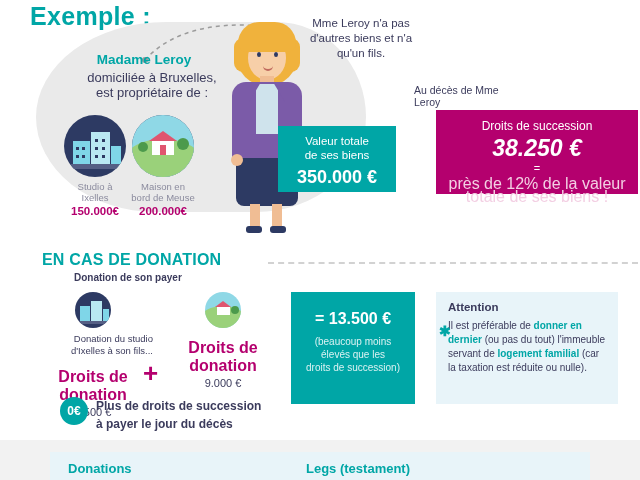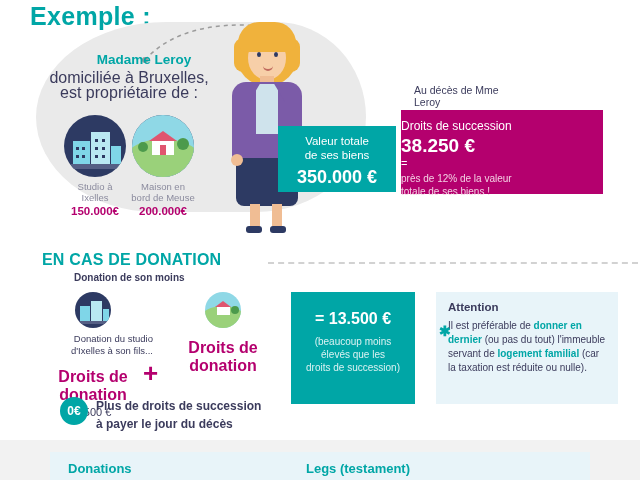--- a/index.html
+++ b/index.html
@@ -48,24 +48,24 @@
     top: 52px;
     width: 160px;
     font-size: 13.5px;
     font-weight: bold;
     color: #00a6a6;
     text-align: center;
     line-height: 16px;
   }
   .lady-sub {
     position: absolute;
-    left: 41px;
+    left: 64px;
     top: 70px;
     width: 176px;
-    font-size: 16px;
+    font-size: 13px;
     color: #3b3b5c;
     text-align: center;
     line-height: 15px;
   }
 
   
   .prop {
     position: absolute;
     width: 76px;
     text-align: center;
@@ -178,33 +178,34 @@
   }
   .succ-sub {
     position: absolute;
     left: 414px;
     top: 84px;
     font-size: 10.5px;
     color: #3b3b5c;
   }
   .succ-box {
     position: absolute;
-    left: 401px;
+    left: 436px;
     top: 110px;
     width: 202px;
     height: 84px;
     background: #b4006e;
     color: #fff;
+    text-align: center;
     box-sizing: border-box;
     padding-top: 9px;
   }
   .succ-box .l1 { font-size: 12px; }
-  .succ-box .l2 { font-size: 19px; font-weight: bold; margin-top: 2px; }
+  .succ-box .l2 { font-size: 23px; font-weight: bold; margin-top: 2px; font-style: italic; }
   .succ-box .eq { font-size: 11px; margin-top: 0px; }
-  .succ-box .l3 { font-size: 10px; line-height: 13px; margin-top: 3px; color:#f3cfe3; }
+  .succ-box .l3 { font-size: 16px; line-height: 13px; margin-top: 3px; color:#f3cfe3; }
 
   
   .hdash {
     position: absolute;
     left: 268px;
     top: 262px;
     width: 370px;
     border-top: 2px dashed #d2d2d2;
   }
 
@@ -420,40 +421,41 @@
     <div class="collar-r"></div>
     <div class="skirt"></div>
     <div class="hand-l"></div>
     <div class="hand-r"></div>
     <div class="leg-l"></div>
     <div class="leg-r"></div>
     <div class="shoe-l"></div>
     <div class="shoe-r"></div>
   </div>
 
+  <div class="speech">Mme Leroy n'a pas d'autres biens et n'a qu'un fils.</div>
 
   <div class="valeur">
     <div class="lbl" style="white-space:pre-line;">Valeur totale
 de ses biens</div>
     <div class="amt">350.000 €</div>
   </div>
 
   <div class="succ-sub">Au décès de Mme Leroy</div>
   <div class="succ-box">
     <div class="l1">Droits de succession</div>
     <div class="l2">38.250 €</div>
     <div class="eq">=</div>
     <div class="l3" style="white-space:pre-line;">près de 12% de la valeur
 totale de ses biens !</div>
   </div>
 
   <div class="hdash"></div>
 
   <div class="don-title">EN CAS DE DONATION</div>
-  <div class="don-sub">Donation de son moins</div>
+  <div class="don-sub">Donation de son payer</div>
 
   <div class="mini mini-studio">
     <div class="circle" style="background:#2d3a63;">
       <div class="m-b1"></div>
       <div class="m-b2"></div>
       <div class="m-b3"></div>
       <div class="m-ground"></div>
     </div>
     <div class="cap" style="white-space:pre-line;">Donation du studio
 d'Ixelles à son fils...</div>
@@ -463,20 +465,21 @@
 
   <div class="mini mini-maison">
     <div class="circle">
       <div class="m-sky"></div>
       <div class="m-hill"></div>
       <div class="m-house"></div>
       <div class="m-roof"></div>
       <div class="m-tree"></div>
     </div>
     <div class="lbl">Droits de donation</div>
+    <div class="amt">9.000 €</div>
   </div>
 
   <div class="plus">+</div>
 
   <div class="zero-badge">0€</div>
   <div class="zero-text" style="white-space:pre-line;">Plus de droits de succession
 à payer le jour du décès</div>
 
   <div class="tot-box">
     <div class="l2">= 13.500 €</div>

